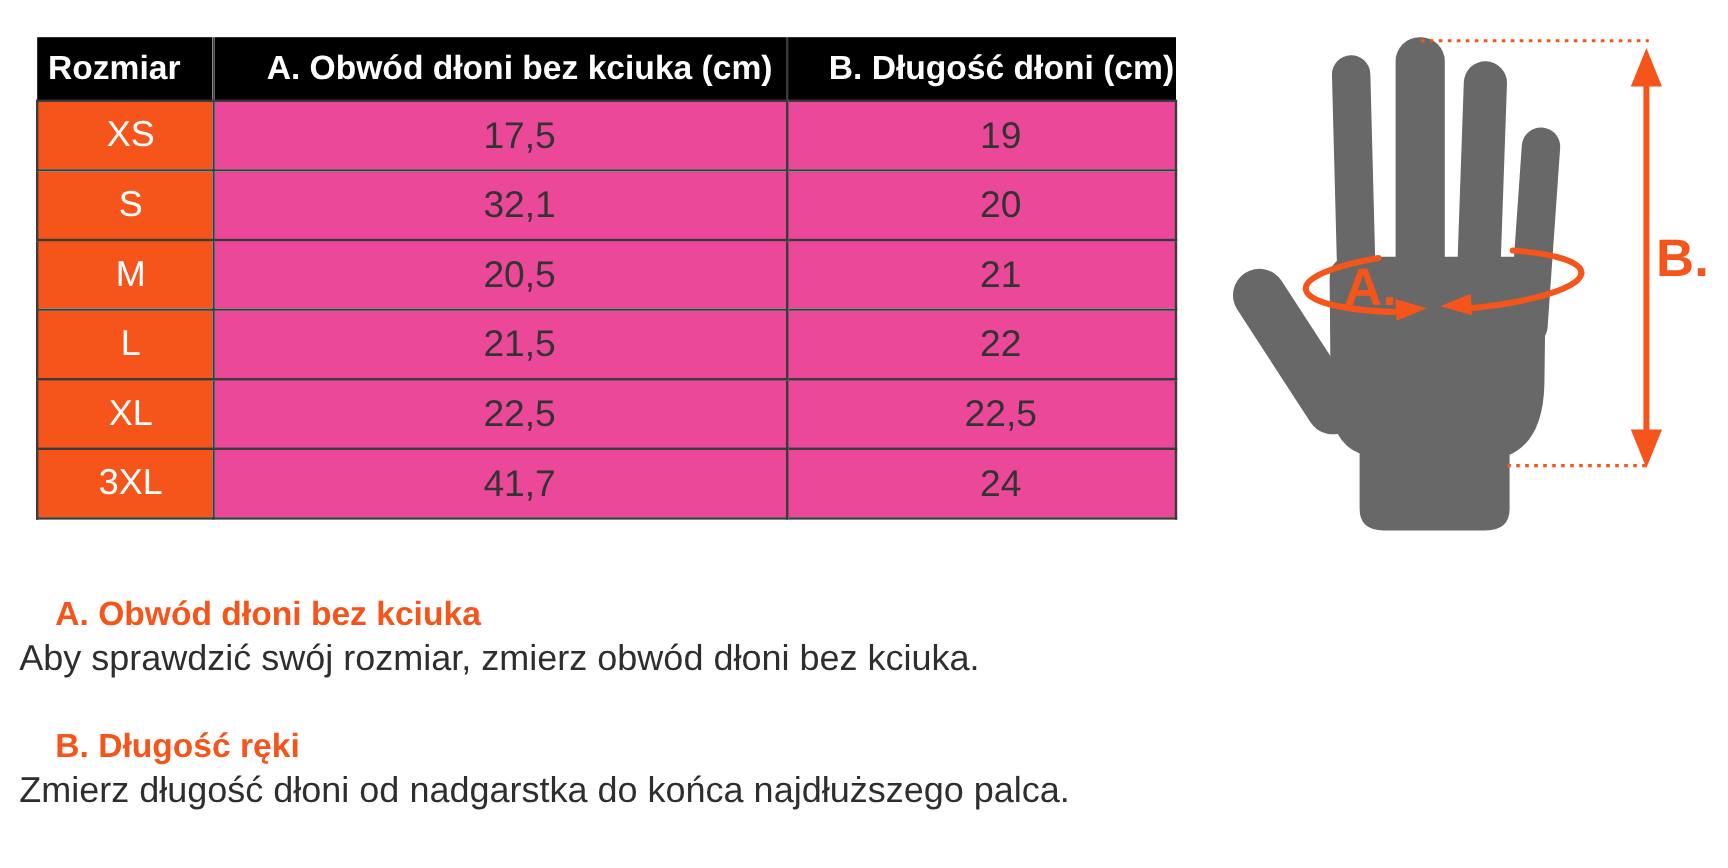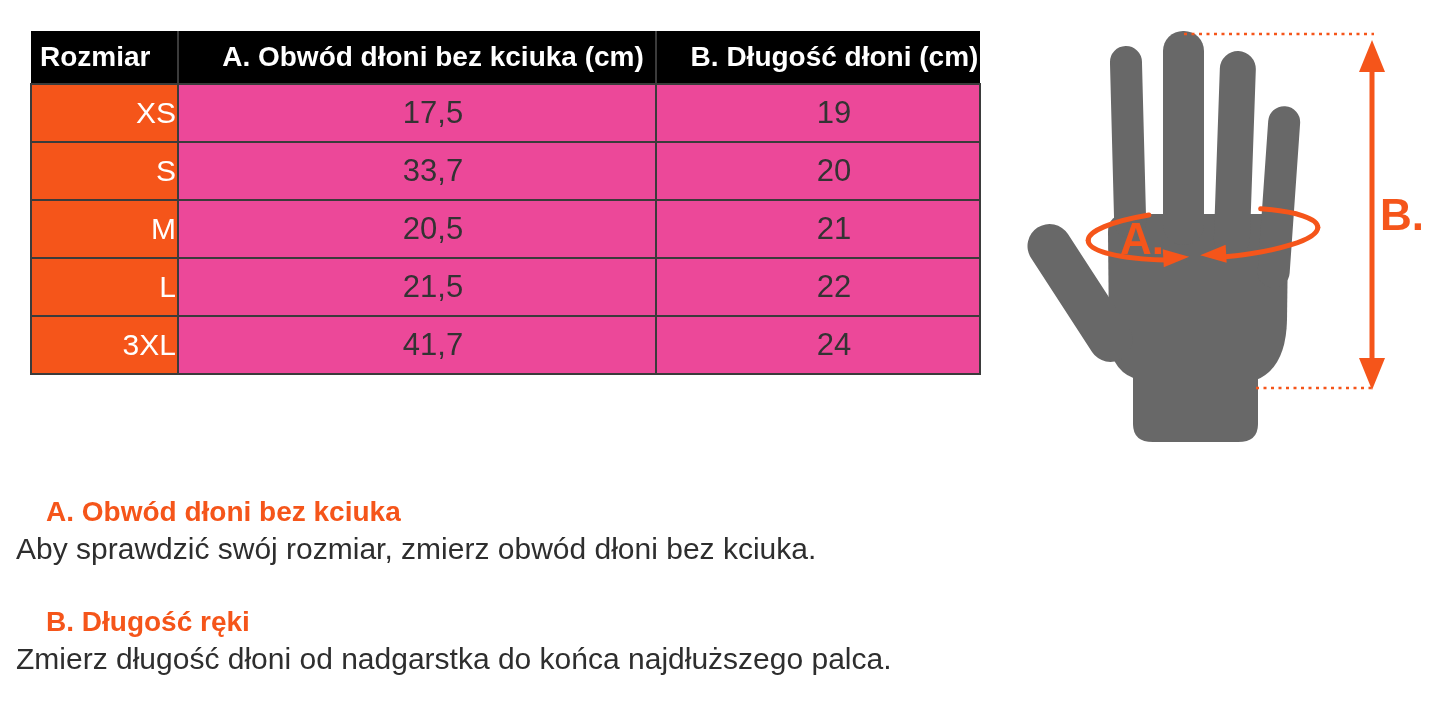--- a/index.html
+++ b/index.html
@@ -23,21 +23,21 @@
   .size-table th{
     background:#000000;color:#ffffff;
     font-size:28px;font-weight:bold;height:50px;
     text-align:center;border-top:none;
   }
   .size-table th:first-child{border-left:none;text-align:left;padding-left:9px;}
   .size-table th:last-child{border-right:none;}
   .size-table td{height:54px;}
   .size-table td.size{
     background:#f5551a;color:#ffffff;
-    font-size:30px;text-align:right;padding-left:10px;
+    font-size:30px;text-align:center;padding-left:10px;
   }
   .size-table td.num{
     background:#ec4899;color:#333333;
     font-size:31px;text-align:center;
   }
   
   .note-heading{
     position:absolute;left:46px;color:#f5551a;
     font-size:28px;font-weight:bold;line-height:1.1;
   }
@@ -73,32 +73,37 @@
     </tr>
   </thead>
   <tbody>
     <tr>
       <td class="size">XS</td>
       <td class="num">17,5</td>
       <td class="num">19</td>
     </tr>
     <tr>
       <td class="size">S</td>
-      <td class="num">33,7</td>
+      <td class="num">32,1</td>
       <td class="num">20</td>
     </tr>
     <tr>
       <td class="size">M</td>
       <td class="num">20,5</td>
       <td class="num">21</td>
     </tr>
     <tr>
       <td class="size">L</td>
       <td class="num">21,5</td>
       <td class="num">22</td>
+    </tr>
+    <tr>
+      <td class="size">XL</td>
+      <td class="num">22,5</td>
+      <td class="num">22,5</td>
     </tr>
     <tr>
       <td class="size">3XL</td>
       <td class="num">41,7</td>
       <td class="num">24</td>
     </tr>
   </tbody>
 </table>
 
 <div id="note-a-heading" class="note-heading">A. Obwód dłoni bez kciuka</div>

